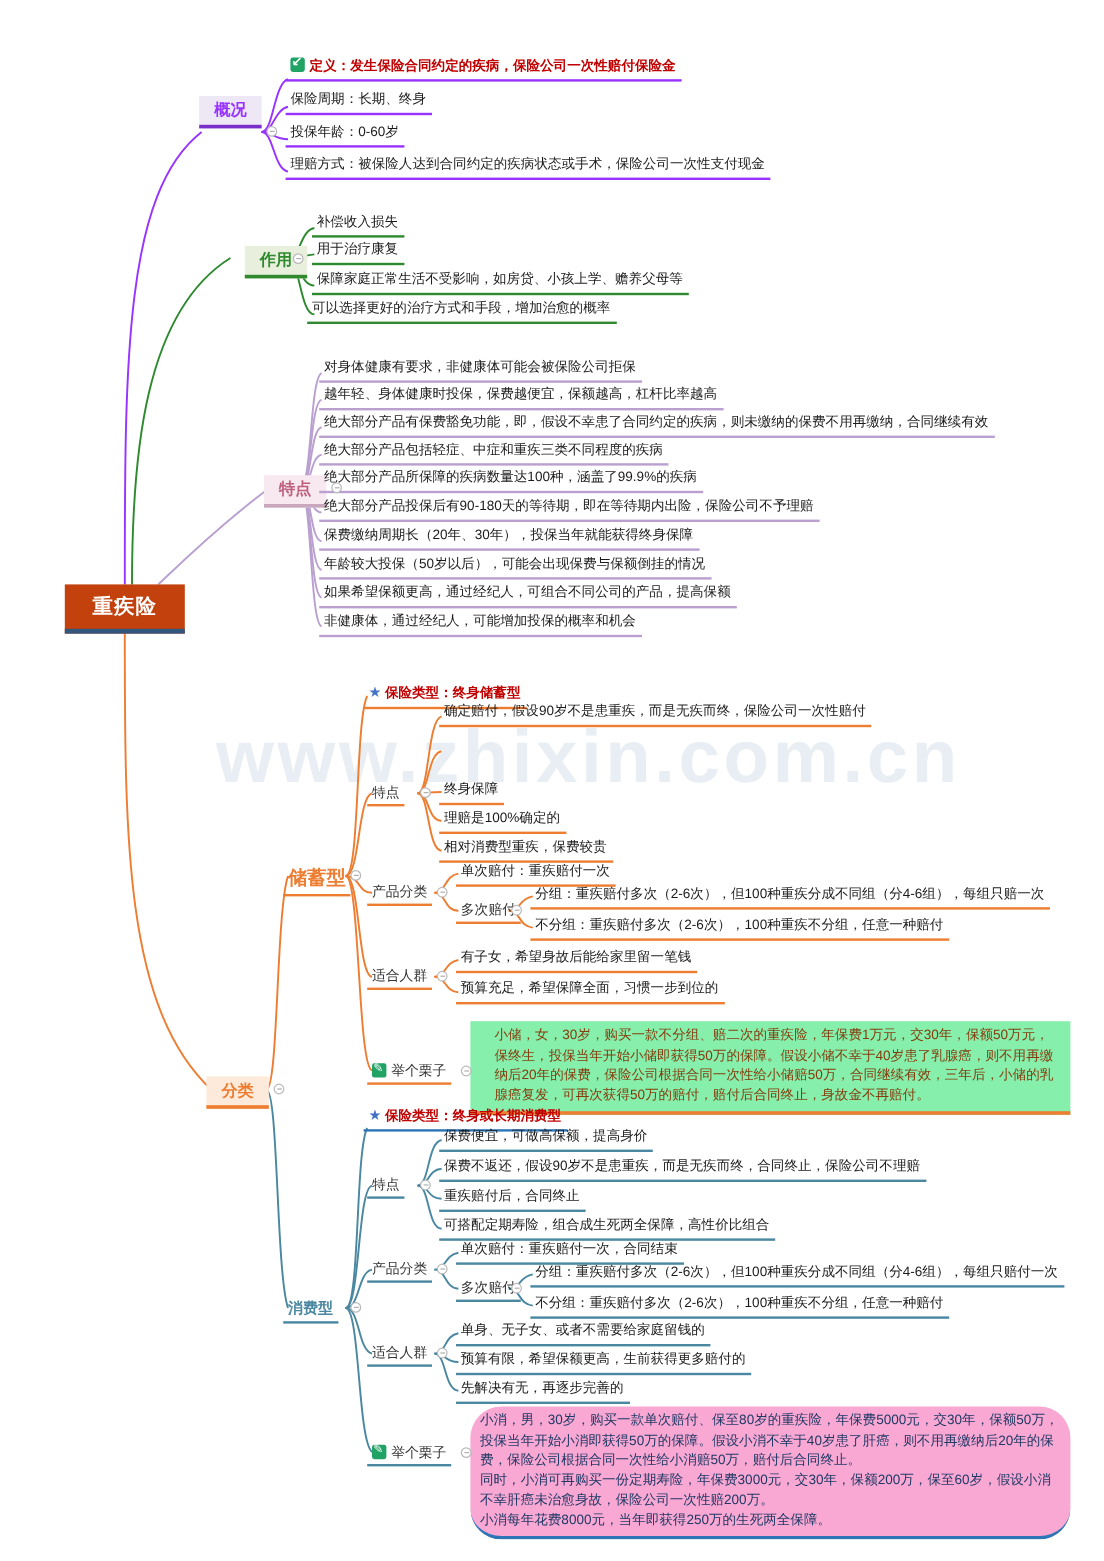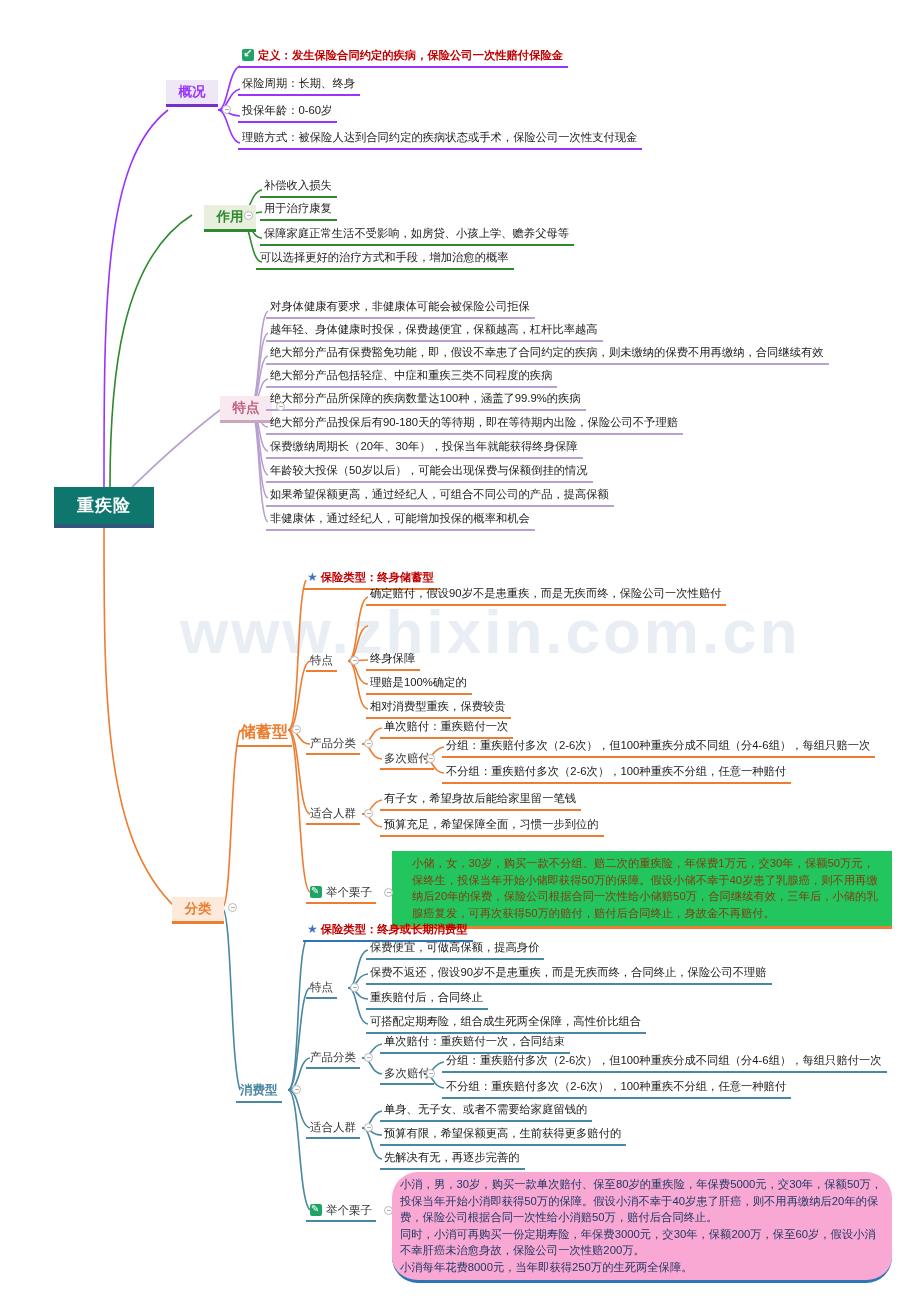--- a/index.html
+++ b/index.html
@@ -19,21 +19,21 @@
     color: #e8eef3; font-weight: 700; white-space: nowrap;
     font-family: "Liberation Sans", sans-serif;
     z-index: 0; user-select: none;
   }
 
   
   .root {
     position: absolute;
     left: 54px; top: 487px;
     width: 100px; height: 41px;
-    background: #0f766e;
+    background: #c2410c;
     border-bottom: 4px solid #31577f;
     color: #ffffff;
     font-size: 17px; font-weight: 700;
     display: flex; align-items: center; justify-content: center;
     letter-spacing: 1px;
     z-index: 5;
   }
 
   
   .chip {
@@ -94,21 +94,21 @@
 
   
   .notebox {
     position: absolute;
     font-size: 11.3px;
     line-height: 16.5px;
     padding: 4px 8px 5px 8px;
     z-index: 4;
     border-bottom-width: 3px; border-bottom-style: solid;
   }
-  .notebox.orange { background: #22c55e; color: #843c0c; border-bottom-color: #ed7d31; padding-left: 20px; }
+  .notebox.orange { background: #86efac; color: #843c0c; border-bottom-color: #ed7d31; padding-left: 20px; }
   .notebox.blue   { background: #f9a8d4; color: #1f3864; border-bottom-color: #2e75b6; border-radius: 26px; }
 
   
   .dot {
     position: absolute;
     width: 9px; height: 9px;
     border-radius: 50%;
     border: 1px solid #b9b9b9;
     background: #ffffff;
     z-index: 6;

